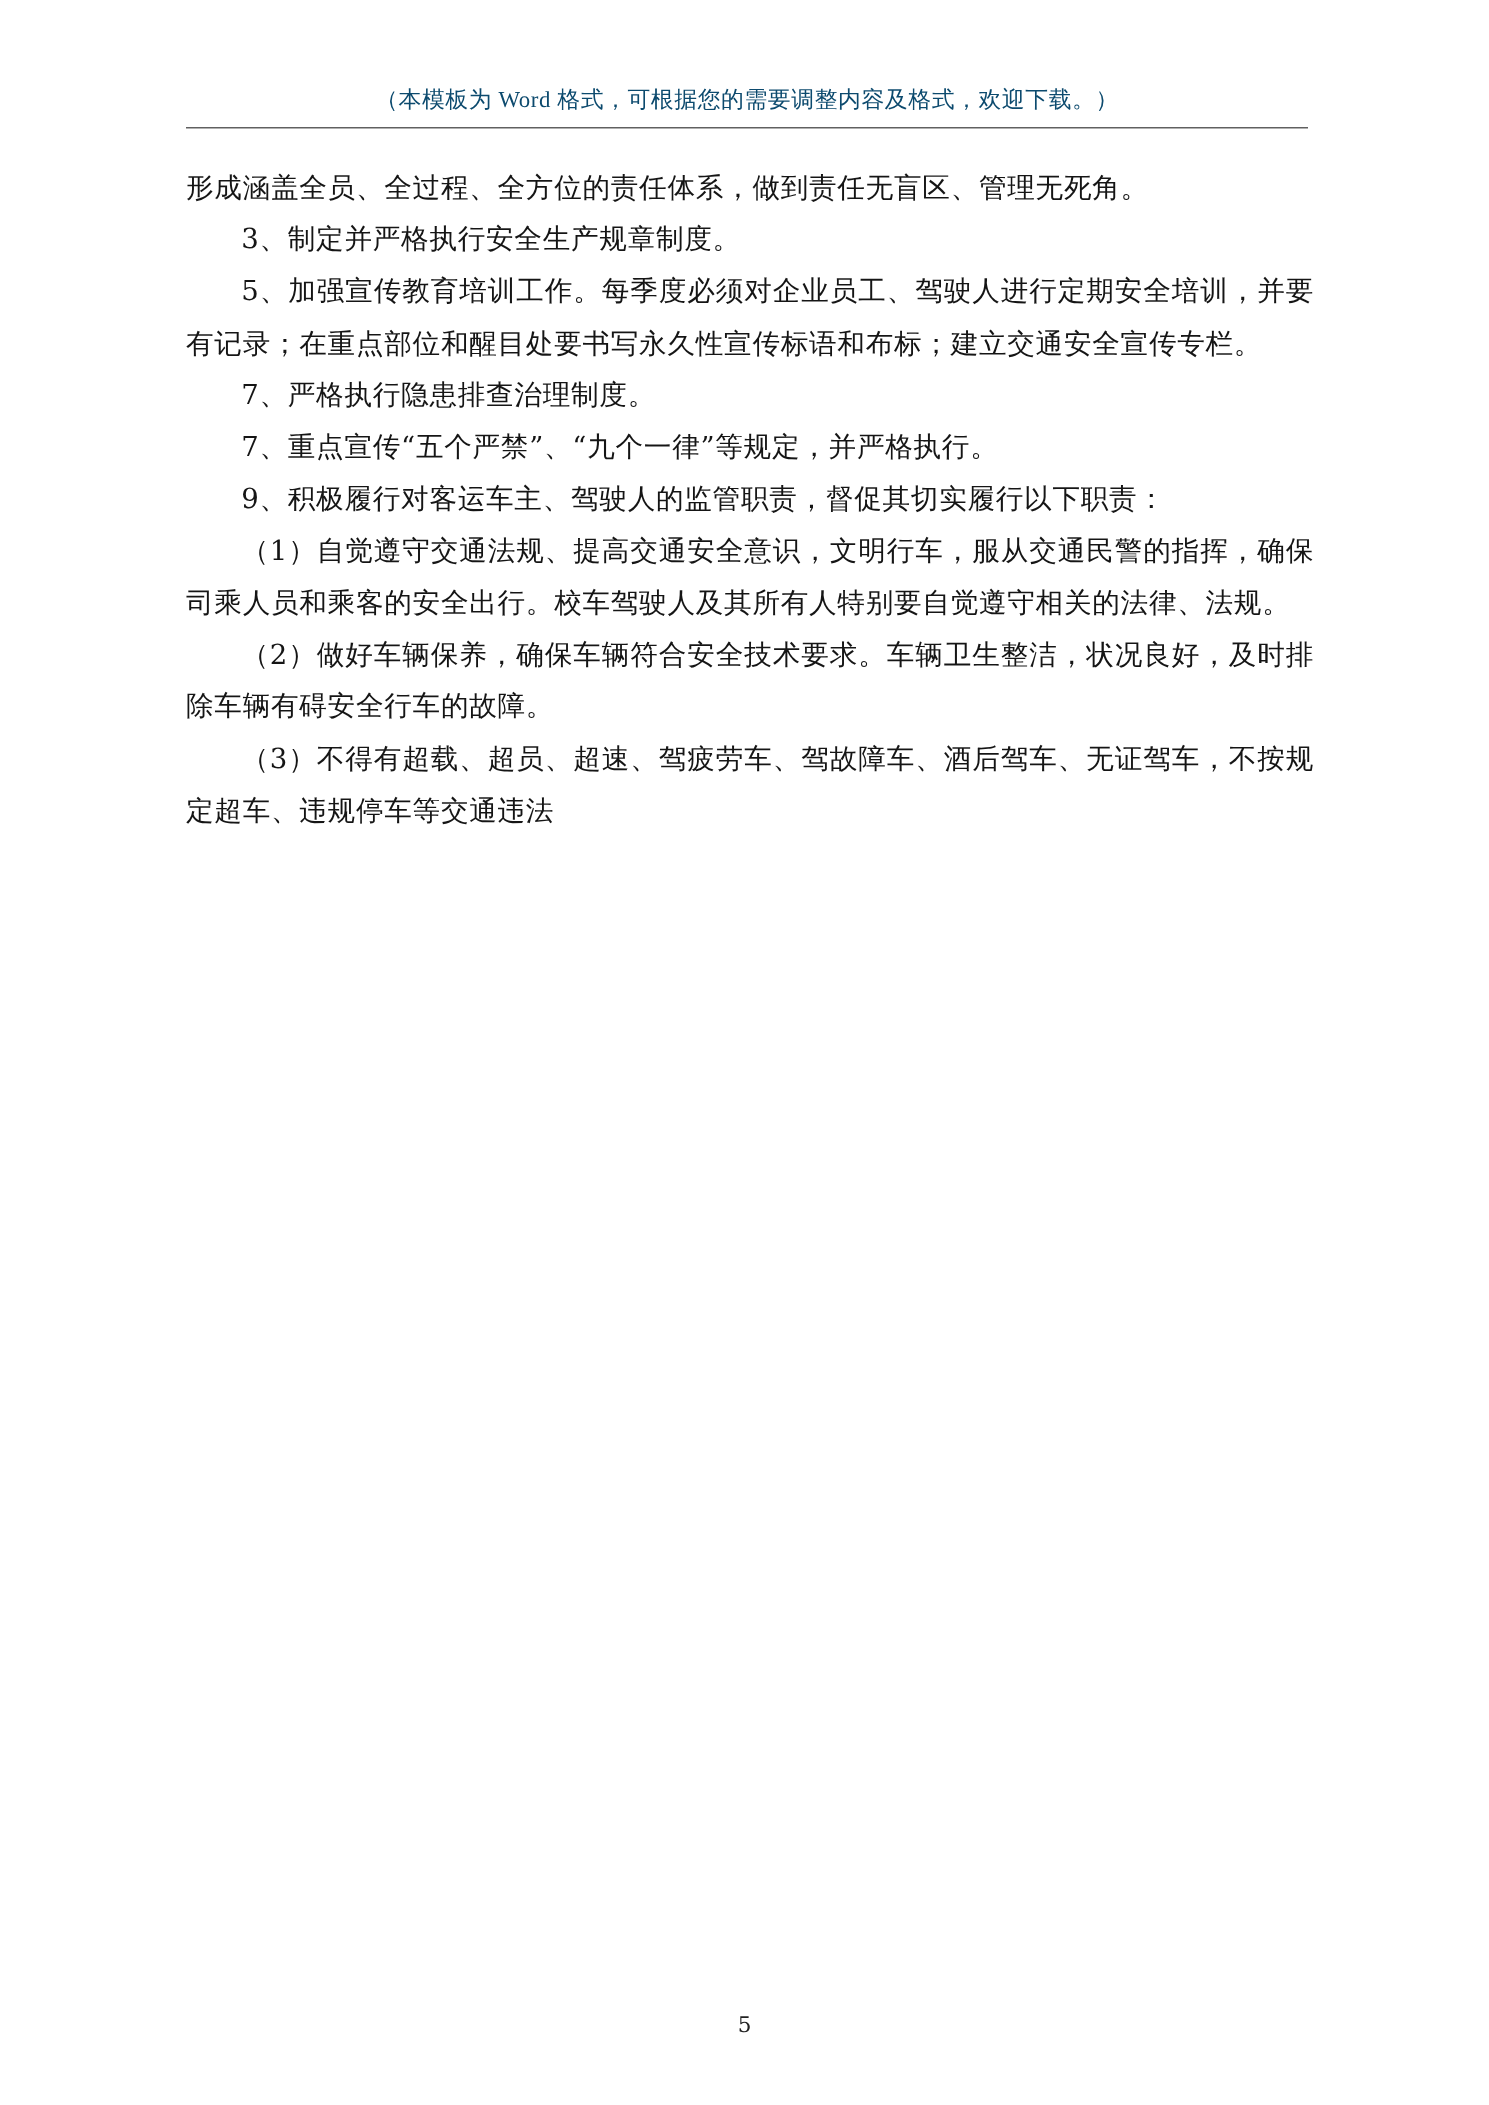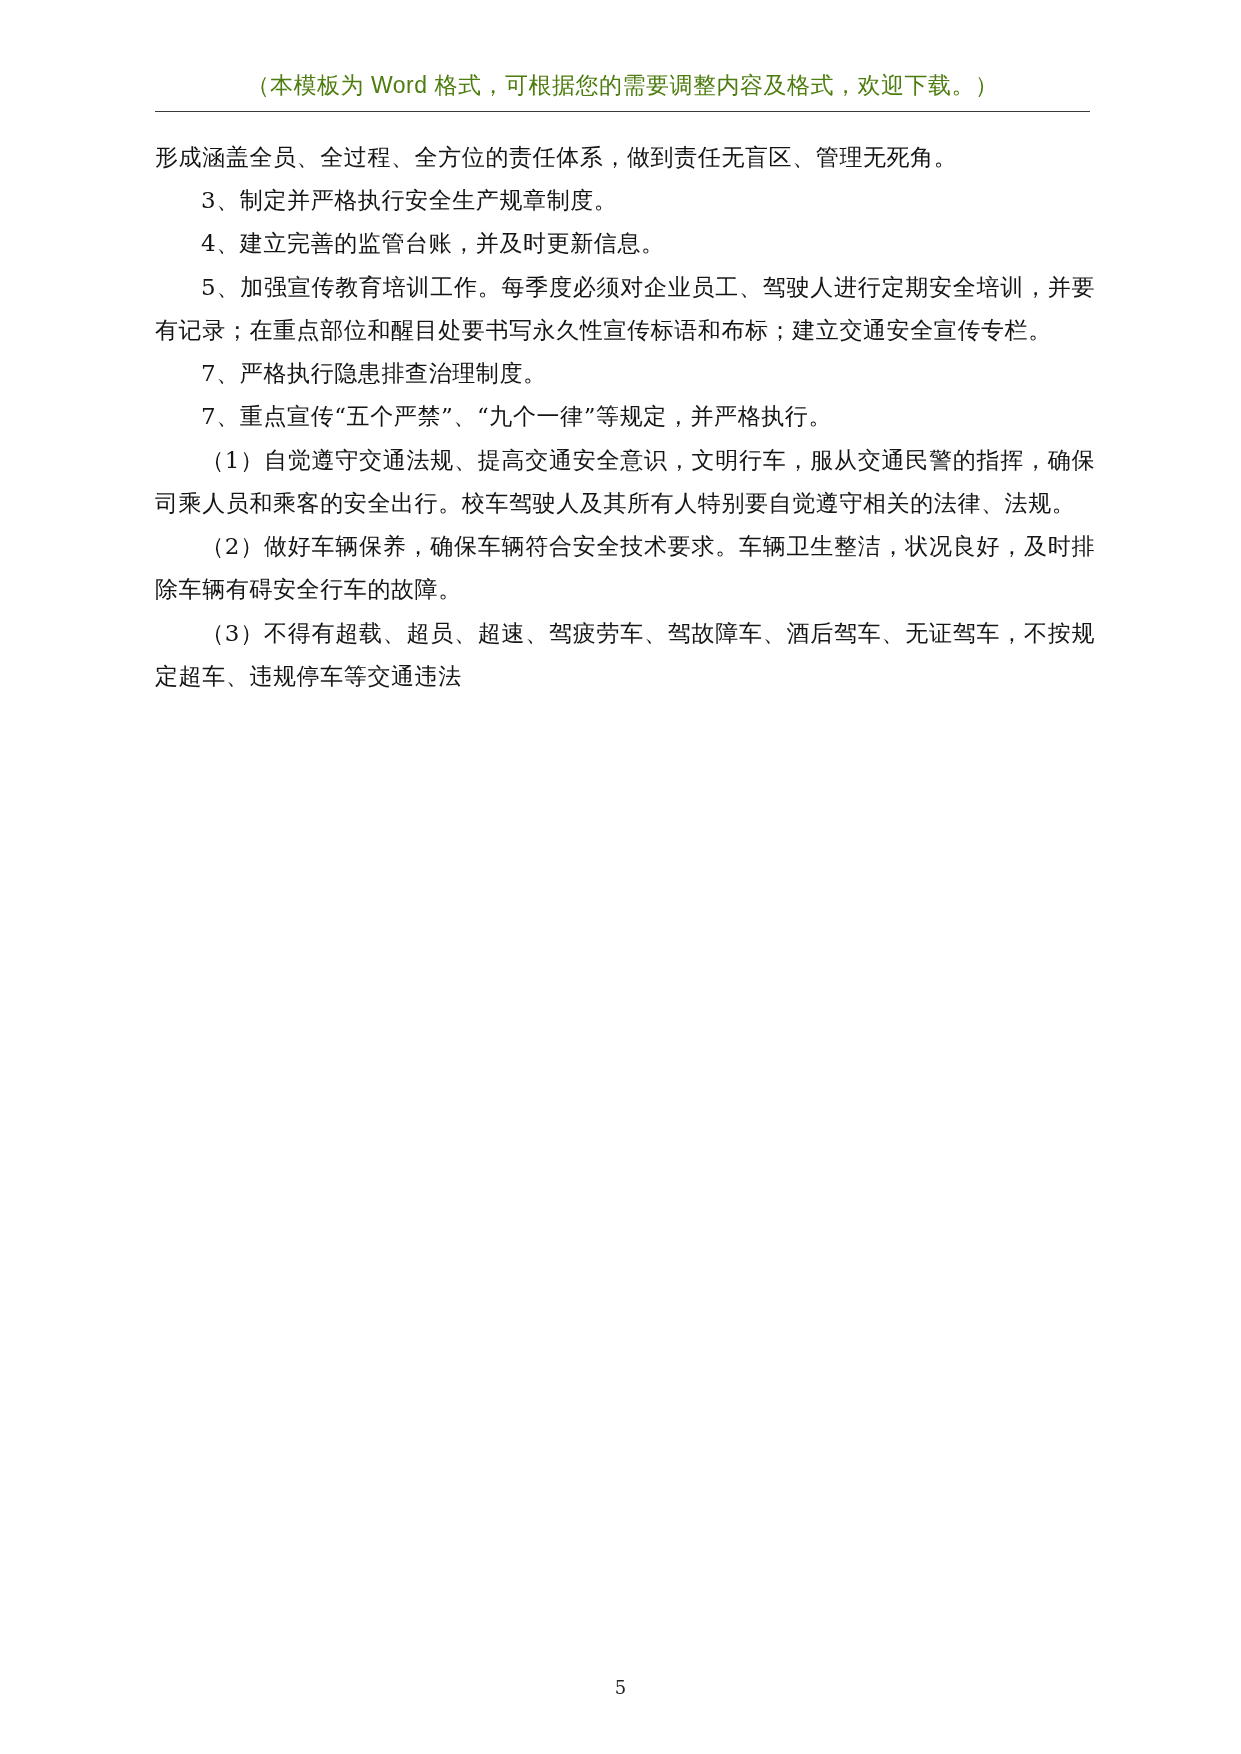--- a/index.html
+++ b/index.html
@@ -21,24 +21,24 @@
   .header {
     position: absolute;
     top: 70px;
     left: 155px;
     width: 935px;
     border-bottom: 1.6px solid #3a3a3a;
     padding-bottom: 10px;
     text-align: center;
   }
   .header-text {
-    font-family: Liberation Sans, sans-serif;
-    font-size: 23px;
+    font-family: Liberation Serif, serif;
+    font-size: 19px;
     letter-spacing: 0.5px;
-    color: #4d7c0f;
+    color: #0c4a6e;
     white-space: nowrap;
   }
   .body-block {
     position: absolute;
     top: 136px;
     left: 155px;
     width: 940px;
   }
   p.para {
     margin: 0 0 0 0;
@@ -69,24 +69,24 @@
 
 <div class="page">
 
   <div class="header">
     <div class="header-text">（本模板为 Word 格式，可根据您的需要调整内容及格式，欢迎下载。）</div>
   </div>
 
   <div class="body-block">
     <p class="para">形成涵盖全员、全过程、全方位的责任体系，做到责任无盲区、管理无死角。</p>
     <p class="para indent">3、制定并严格执行安全生产规章制度。</p>
-    <p class="para indent">4、建立完善的监管台账，并及时更新信息。</p>
     <p class="para indent">5、加强宣传教育培训工作。每季度必须对企业员工、驾驶人进行定期安全培训，并要有记录；在重点部位和醒目处要书写永久性宣传标语和布标；建立交通安全宣传专栏。</p>
     <p class="para indent">7、严格执行隐患排查治理制度。</p>
     <p class="para indent">7、重点宣传“五个严禁”、“九个一律”等规定，并严格执行。</p>
+    <p class="para indent">9、积极履行对客运车主、驾驶人的监管职责，督促其切实履行以下职责：</p>
     <p class="para indent">（1）自觉遵守交通法规、提高交通安全意识，文明行车，服从交通民警的指挥，确保司乘人员和乘客的安全出行。校车驾驶人及其所有人特别要自觉遵守相关的法律、法规。</p>
     <p class="para indent">（2）做好车辆保养，确保车辆符合安全技术要求。车辆卫生整洁，状况良好，及时排除车辆有碍安全行车的故障。</p>
     <p class="para indent">（3）不得有超载、超员、超速、驾疲劳车、驾故障车、酒后驾车、无证驾车，不按规定超车、违规停车等交通违法</p>
   </div>
 
   <div class="page-number">5</div>
 
 </div>
 
 </body></html>

